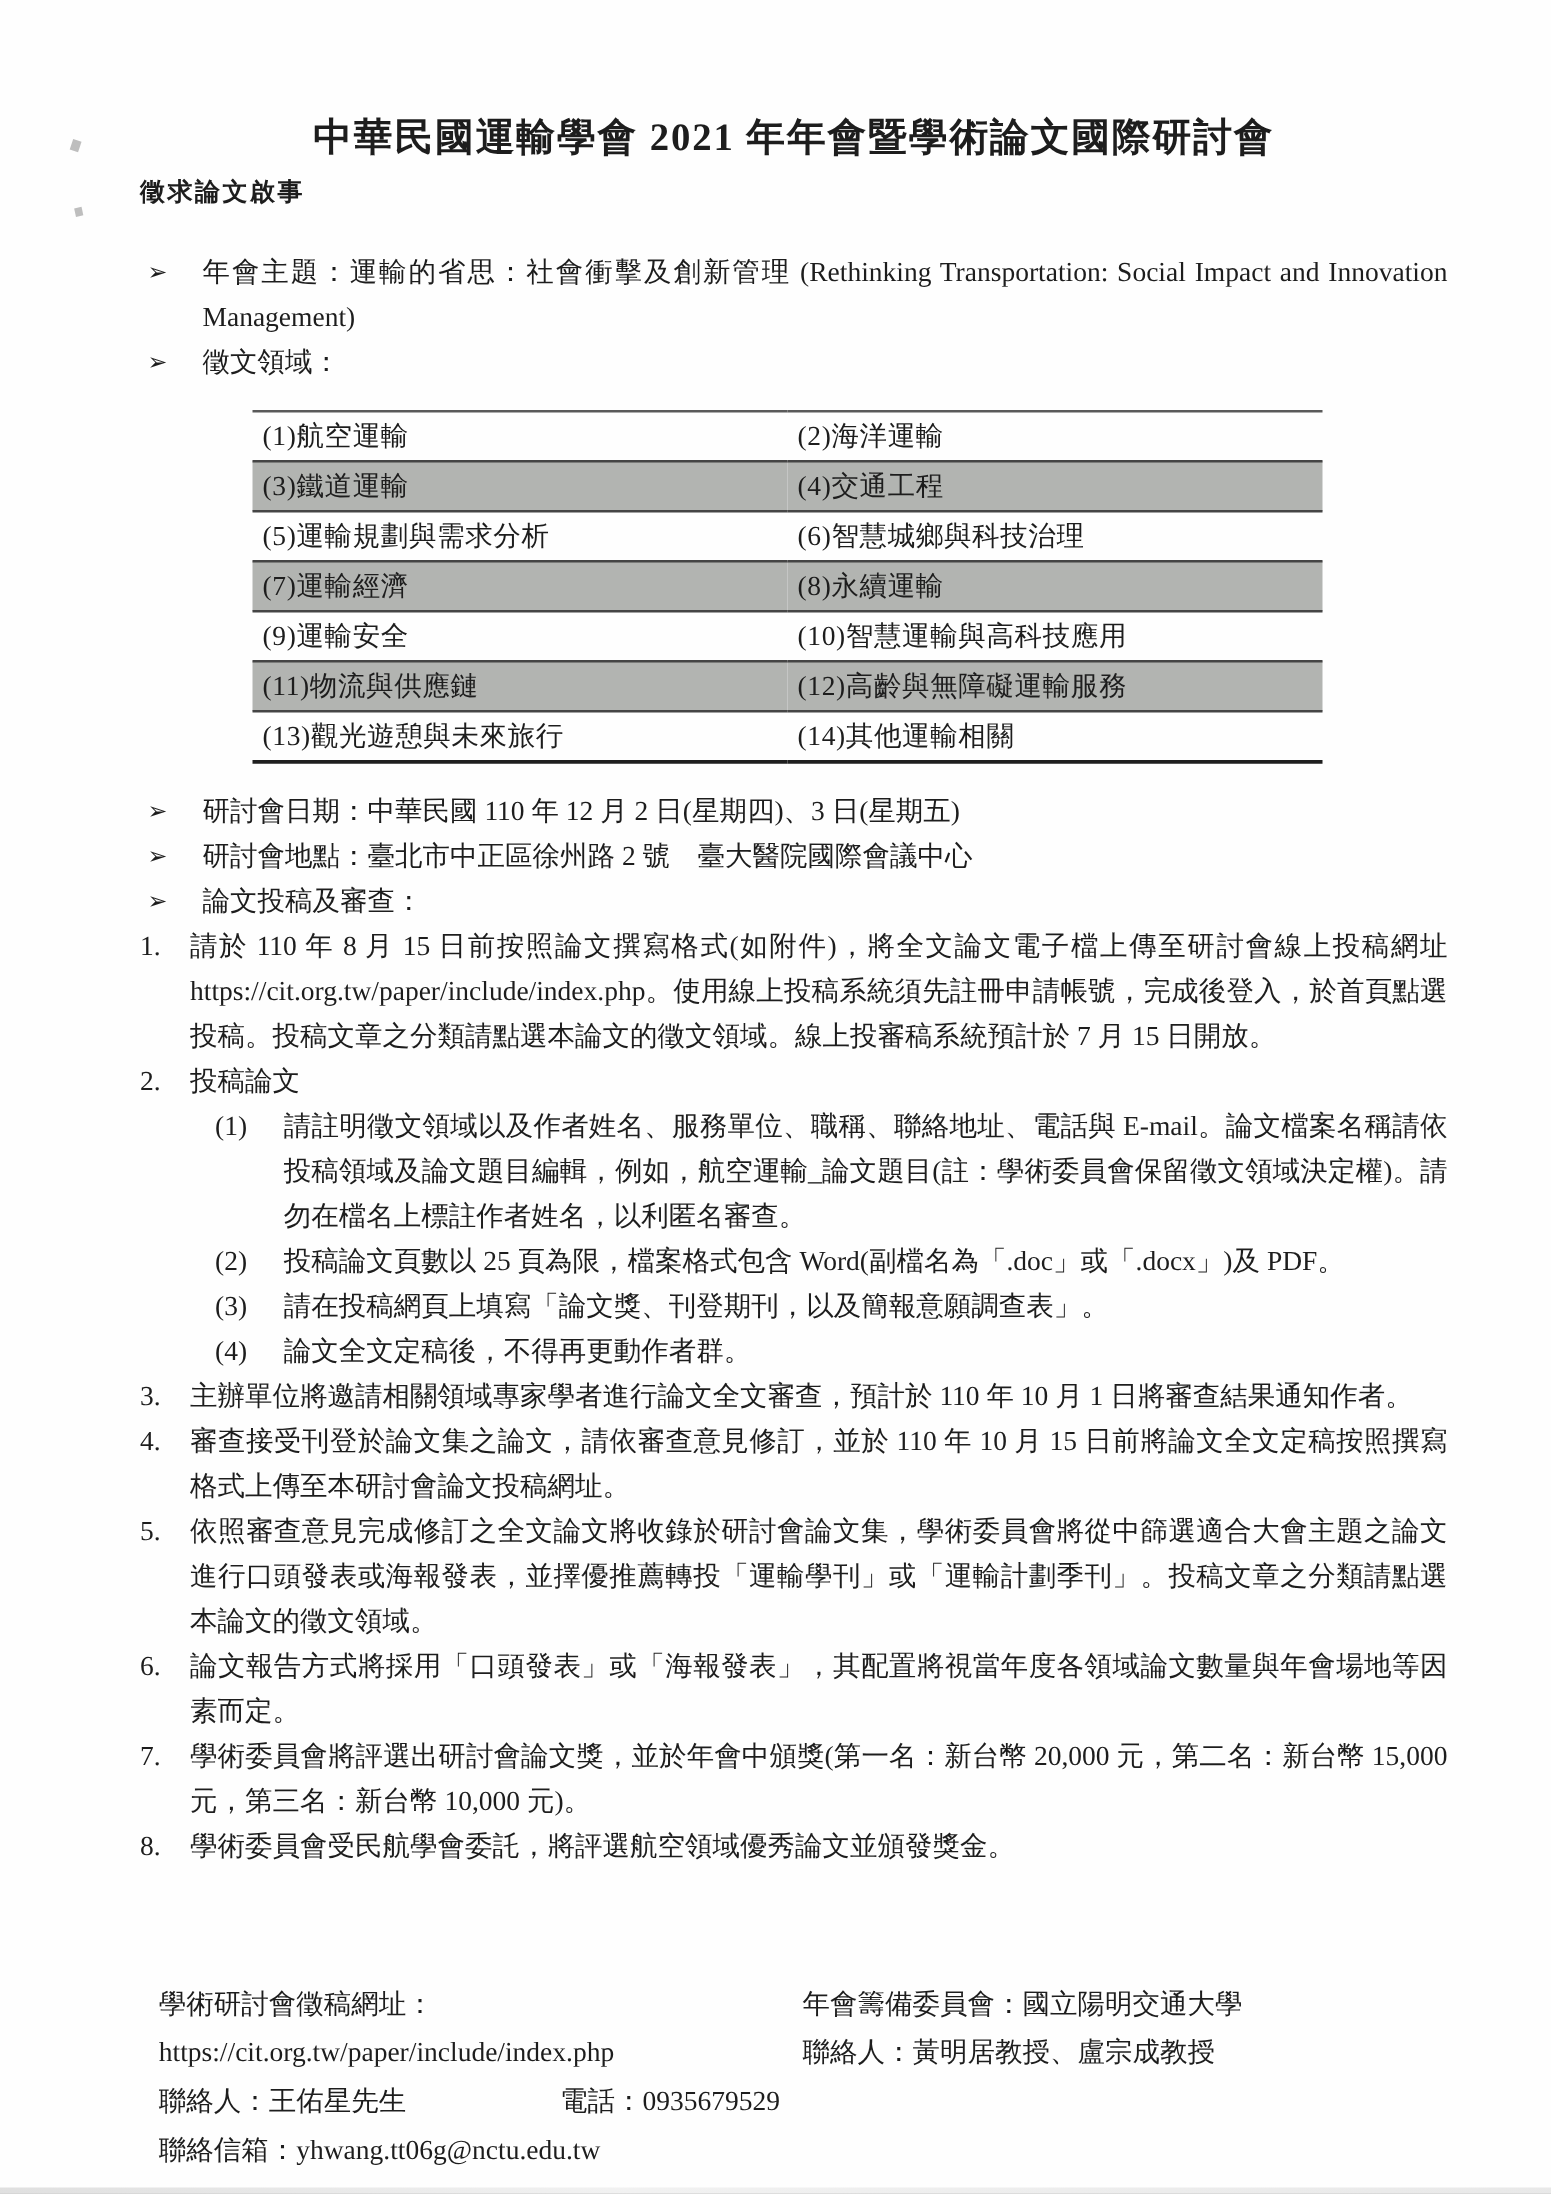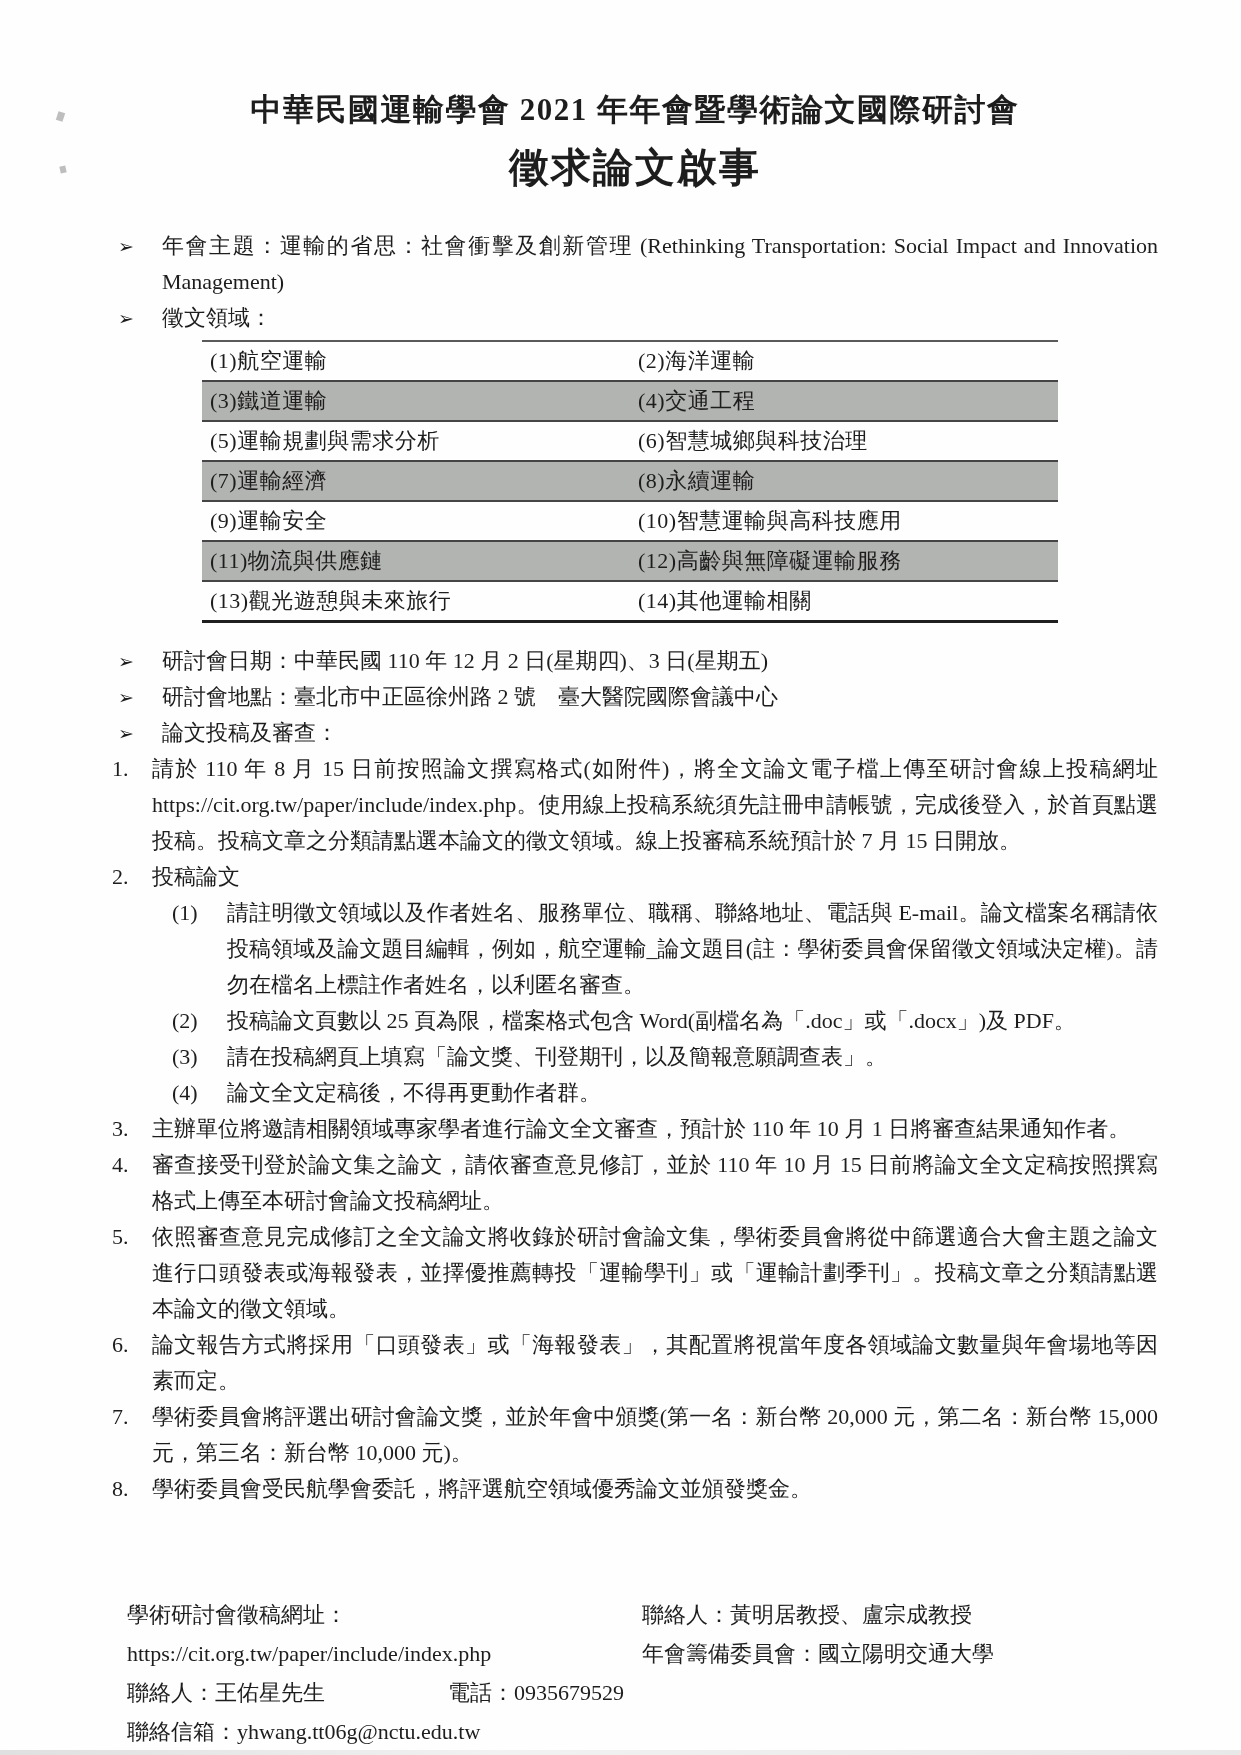--- a/index.html
+++ b/index.html
@@ -24,35 +24,35 @@
   .a2{ left:60px; top:166px; width:6px; height:7px; transform:rotate(-12deg); }
 
   .doc{
     position:absolute; top:92px; left:112px; width:1046px;
   }
   .title{
     text-align:center; font-size:31px; font-weight:700;
     letter-spacing:1.5px; line-height:1.15;
   }
   .subtitle{
-    text-align:center; font-size:40px; font-weight:700;
+    text-align:left; font-size:20px; font-weight:700;
     letter-spacing:2px; margin-top:12px;
   }
 
   .body-block{ margin-top:33px; font-size:22px; line-height:36px; }
 
   .bullet{ display:flex; align-items:flex-start; }
   .bullet .marker{
     flex:0 0 50px; padding-left:6px; font-size:19px; line-height:36px;
     font-family:"DejaVu Sans","Liberation Sans",sans-serif;
   }
   .bullet .btext{ flex:1; text-align:justify; }
 
   table.topics{
-    margin:4px 0 0 90px; width:856px;
+    margin:20px 0 0 90px; width:856px;
     border-collapse:collapse;
     border-top:2px solid #5a5a5a;
     border-bottom:3px solid #1f1f1f;
     font-size:22px;
   }
   table.topics td{
     width:50%; height:32px; padding:1px 2px 1px 8px;
     border-bottom:2px solid #454545;
     font-weight:400; letter-spacing:.5px;
   }
@@ -206,20 +206,20 @@
           <div class="fline">學術研討會徵稿網址：</div>
           <div class="fline">https://cit.org.tw/paper/include/index.php</div>
           <div class="frow">
             <span class="fline">聯絡人：王佑星先生</span>
             <span class="fspacer"></span>
             <span class="fline fphone">電話：0935679529</span>
           </div>
           <div class="fline">聯絡信箱：yhwang.tt06g@nctu.edu.tw</div>
         </div>
         <div class="fcol-right">
+          <div class="fline">年會籌備委員會：國立陽明交通大學</div>
           <div class="fline">聯絡人：黃明居教授、盧宗成教授</div>
-          <div class="fline">年會籌備委員會：國立陽明交通大學</div>
         </div>
       </div>
 
     </div>
   </div>
 </div>
 
 </body></html>

